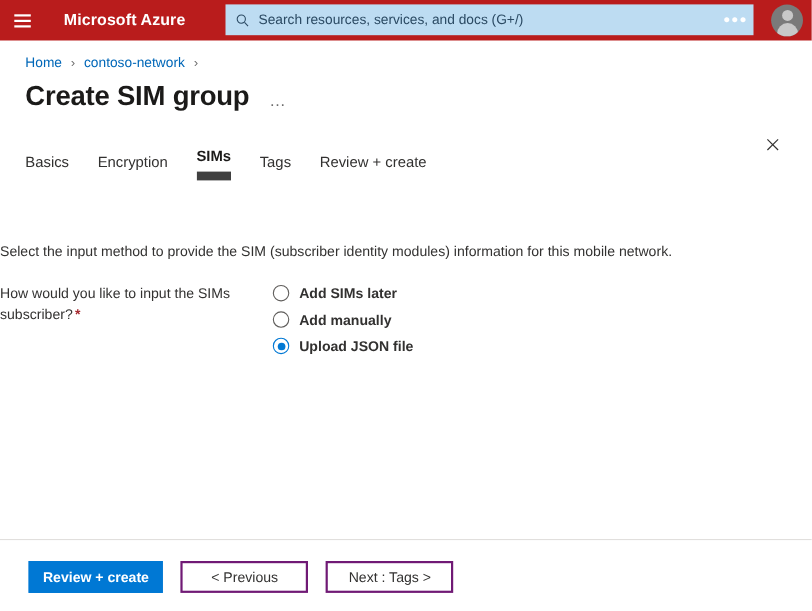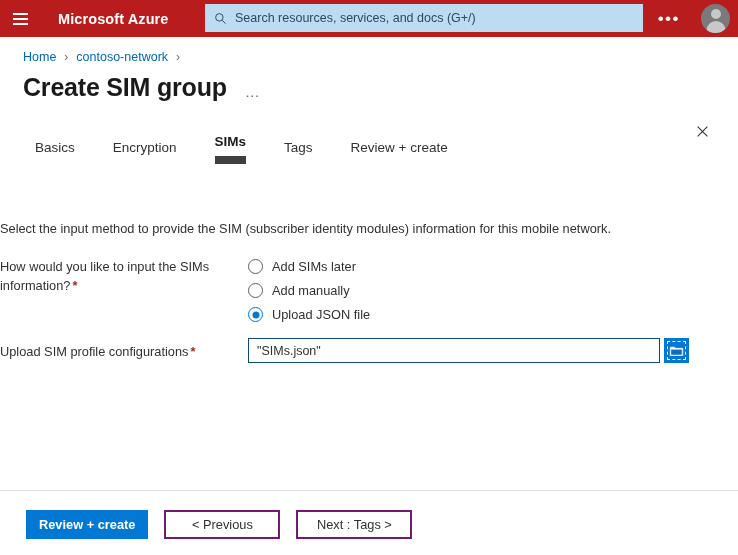--- a/index.html
+++ b/index.html
@@ -46,21 +46,21 @@
     font-weight: bold;
     letter-spacing: 0.1px;
     margin-left: 18px;
     cursor: pointer;
     white-space: nowrap;
   }
   .search-box {
     position: absolute;
     left: 205px;
     top: 4px;
-    width: 438px;
+    width: 480px;
     height: 28px;
     background: #bddcf2;
     display: flex;
     align-items: center;
     cursor: text;
   }
   .search-icon {
     margin-left: 9px;
     margin-right: 8px;
     display: flex;
@@ -180,21 +180,20 @@
     gap: 0;
   }
   .tab {
     font-size: 13.5px;
     color: #323130;
     padding: 0 0 7px 0;
     margin-right: 26px;
     cursor: pointer;
     border-bottom: 2px solid transparent;
     white-space: nowrap;
-    margin-left: 12px;
   }
   .tab.active {
     color: #1b1a19;
     font-weight: 600;
     border-bottom: 8px solid #404040;
   }
 
   
   .content {
     padding-right: 24px;
@@ -225,20 +224,21 @@
   .radio-group {
     display: flex;
     flex-direction: column;
     gap: 9px;
     padding-top: 1px;
   }
   .radio-item {
     display: flex;
     align-items: center;
     cursor: pointer;
+    font-weight: bold;
   }
   .radio-mark {
     width: 15px;
     height: 15px;
     border-radius: 50%;
     border: 1px solid #605e5c;
     box-sizing: border-box;
     background: #ffffff;
     position: relative;
     flex: 0 0 auto;
@@ -412,51 +412,39 @@
     <div class="tab">Tags</div>
     <div class="tab">Review + create</div>
   </div>
 
   <div class="content">
 
     <div class="intro-text">Select the input method to provide the SIM (subscriber identity modules) information for this mobile network.</div>
 
     <div class="field-row">
       <div class="field-label">
-        <span>How would you like to input the SIMs information?</span><span class="req">*</span>
+        <span>How would you like to input the SIMs subscriber?</span><span class="req">*</span>
       </div>
       <div class="radio-group">
         <div class="radio-item">
           <span class="radio-mark"></span>
           <span class="radio-label">Add SIMs later</span>
         </div>
         <div class="radio-item">
           <span class="radio-mark"></span>
           <span class="radio-label">Add manually</span>
         </div>
         <div class="radio-item selected">
           <span class="radio-mark"></span>
           <span class="radio-label">Upload JSON file</span>
         </div>
       </div>
     </div>
 
 
-    <div class="input-row">
-      <div class="field-label">
-        <span>Upload SIM profile configurations</span><span class="req">*</span>
-      </div>
-      <input class="text-input" type="text" value="&quot;SIMs.json&quot;" style="">
-      <div class="browse-btn">
-        <svg width="15" height="13" viewBox="0 0 18 15" aria-hidden="true">
-          <path d="M1.5 3.5 h5.2 l1.3 1.4 h8.5 v8.6 h-15 z" fill="#ffffff" stroke="#ffffff" stroke-width="0.8"></path>
-          <rect x="2.6" y="6.4" width="12.8" height="6.2" fill="#0f6cbd"></rect>
-        </svg>
-      </div>
-    </div>
 
   </div>
 
   <div class="footer-divider"></div>
   <div class="footer">
     <div class="btn btn-primary">Review + create</div>
     <div class="btn btn-secondary">&lt; Previous</div>
     <div class="btn btn-secondary">Next : Tags &gt;</div>
   </div>
 

